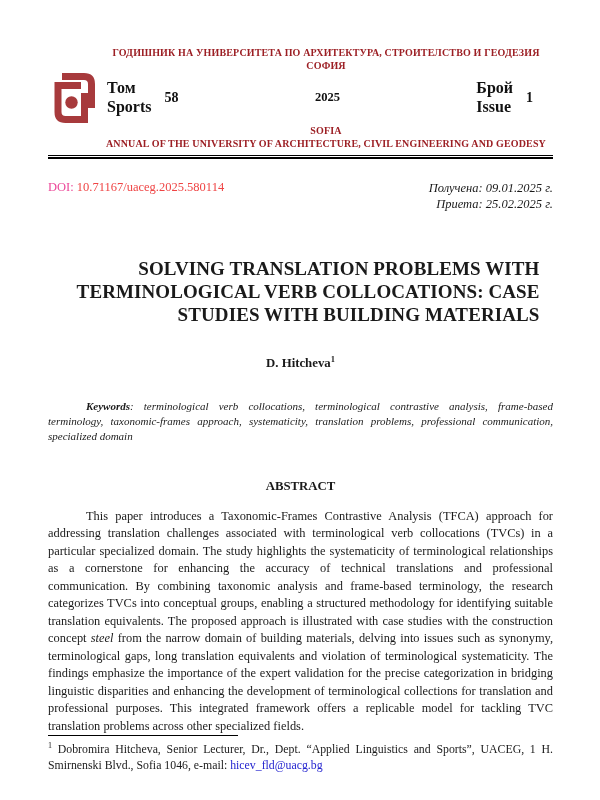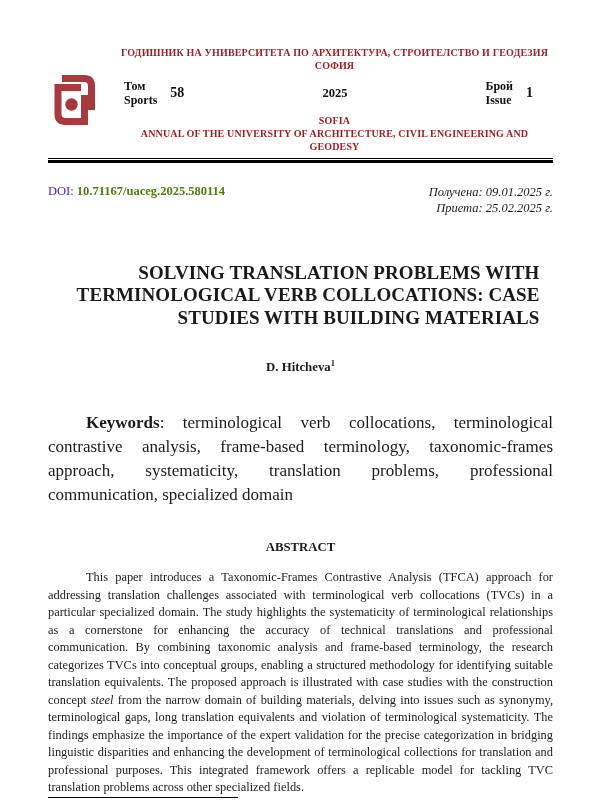--- a/index.html
+++ b/index.html
@@ -6,56 +6,56 @@
   .page {
     width:600px; height:800px; box-sizing:border-box;
     background:#ffffff; color:#1a1a1a;
     font-family:"Liberation Serif", serif;
     padding:46px 47px 30px 48px;
     display:flex; flex-direction:column;
     position:relative; overflow:hidden;
   }
 
   
-  .masthead { display:flex; align-items:center; gap:18px; }
+  .masthead { display:flex; align-items:center; gap:1px; }
   .logo { flex:0 0 50px; }
   .logo svg { display:block; }
   .mh-text { flex:1; min-width:0; }
   .mh-red {
     color:#9c1f24; font-weight:bold; font-size:10px;
     text-align:center; line-height:1.3; letter-spacing:0.15px;
   }
   .vol-row {
     display:flex; align-items:center; justify-content:space-between;
     padding:7px 20px 7px 8px; color:#111111;
   }
   .vol-group { display:flex; align-items:center; gap:13px; }
-  .lbl-stack { display:flex; flex-direction:column; font-weight:bold; font-size:12px; line-height:1.18; }
+  .lbl-stack { display:flex; flex-direction:column; font-weight:bold; font-size:16px; line-height:1.18; }
   .vol-val { font-weight:bold; font-size:14px; }
   .year { font-weight:bold; font-size:12.5px; }
 
   .head-rule { margin-top:5px; border-top:1.5px solid #000; }
   .head-rule-inner { height:2.2px; background:#000; margin-top:1px; }
 
   
   .meta-row { display:flex; justify-content:space-between; margin-top:21px; font-size:12.5px; }
-  .doi-label { color:#4c1d95; }
-  .doi-link { color:#4d7c0f; text-decoration:none; cursor:pointer;font-weight:bold; }
+  .doi-label { color:#ec4899; }
+  .doi-link { color:#ef4444; text-decoration:none; cursor:pointer; }
   .dates { font-style:italic; line-height:1.32; text-align:right; }
 
   
   .title {
     font-size:19px; font-weight:bold; text-align:right;
     margin:45px auto 0; max-width:478px; line-height:1.2; letter-spacing:0.1px;
   }
   .author { text-align:center; font-weight:bold; font-size:12.8px; margin-top:28px; }
   .author sup { font-size:8.5px; }
   .keywords {
-    font-size:17px; text-align:justify; text-indent:38px;
-    line-height:1.4; margin:36px 0 0;
+    font-style:italic; font-size:11px; text-align:justify; text-indent:38px;
+    line-height:1.4; margin:27px 0 0;
   }
   .kw-label { font-weight:bold; }
   .abstract-heading { text-align:center; font-weight:bold; font-size:12.8px; margin-top:34px; }
   .abstract {
     font-size:12.4px; text-align:justify; text-indent:38px;
     line-height:1.41; margin:14px 0 0;
   }
 
   
   .footer-block { margin-top:auto; }
@@ -120,15 +120,16 @@
   <div class="author"><span>D. Hitcheva</span><sup>1</sup></div>
 
   <p class="keywords"><span class="kw-label">Keywords</span><span>: terminological verb collocations, terminological contrastive analysis, frame-based terminology, taxonomic-frames approach, systematicity, translation problems, professional communication, specialized domain</span></p>
 
   <div class="abstract-heading">ABSTRACT</div>
 
   <p class="abstract"><span>This paper introduces a Taxonomic-Frames Contrastive Analysis (TFCA) approach for addressing translation challenges associated with terminological verb collocations (TVCs) in a particular specialized domain. The study highlights the systematicity of terminological relationships as a cornerstone for enhancing the accuracy of technical translations and professional communication. By combining taxonomic analysis and frame-based terminology, the research categorizes TVCs into conceptual groups, enabling a structured methodology for identifying suitable translation equivalents. The proposed approach is illustrated with case studies with the construction concept </span><em>steel</em><span> from the narrow domain of building materials, delving into issues such as synonymy, terminological gaps, long translation equivalents and violation of terminological systematicity. The findings emphasize the importance of the expert validation for the precise categorization in bridging linguistic disparities and enhancing the development of terminological collections for translation and professional purposes. This integrated framework offers a replicable model for tackling TVC translation problems across other specialized fields.</span></p>
 
   <div class="footer-block">
     <div class="foot-rule"></div>
+    <p class="footnote"><sup>1</sup><span> Dobromira Hitcheva, Senior Lecturer, Dr., Dept. “Applied Linguistics and Sports”, UACEG, 1 H. Smirnenski Blvd., Sofia 1046, e-mail: </span><a class="email-link">hicev_fld@uacg.bg</a></p>
   </div>
 
 </div>
 
 </body></html>

